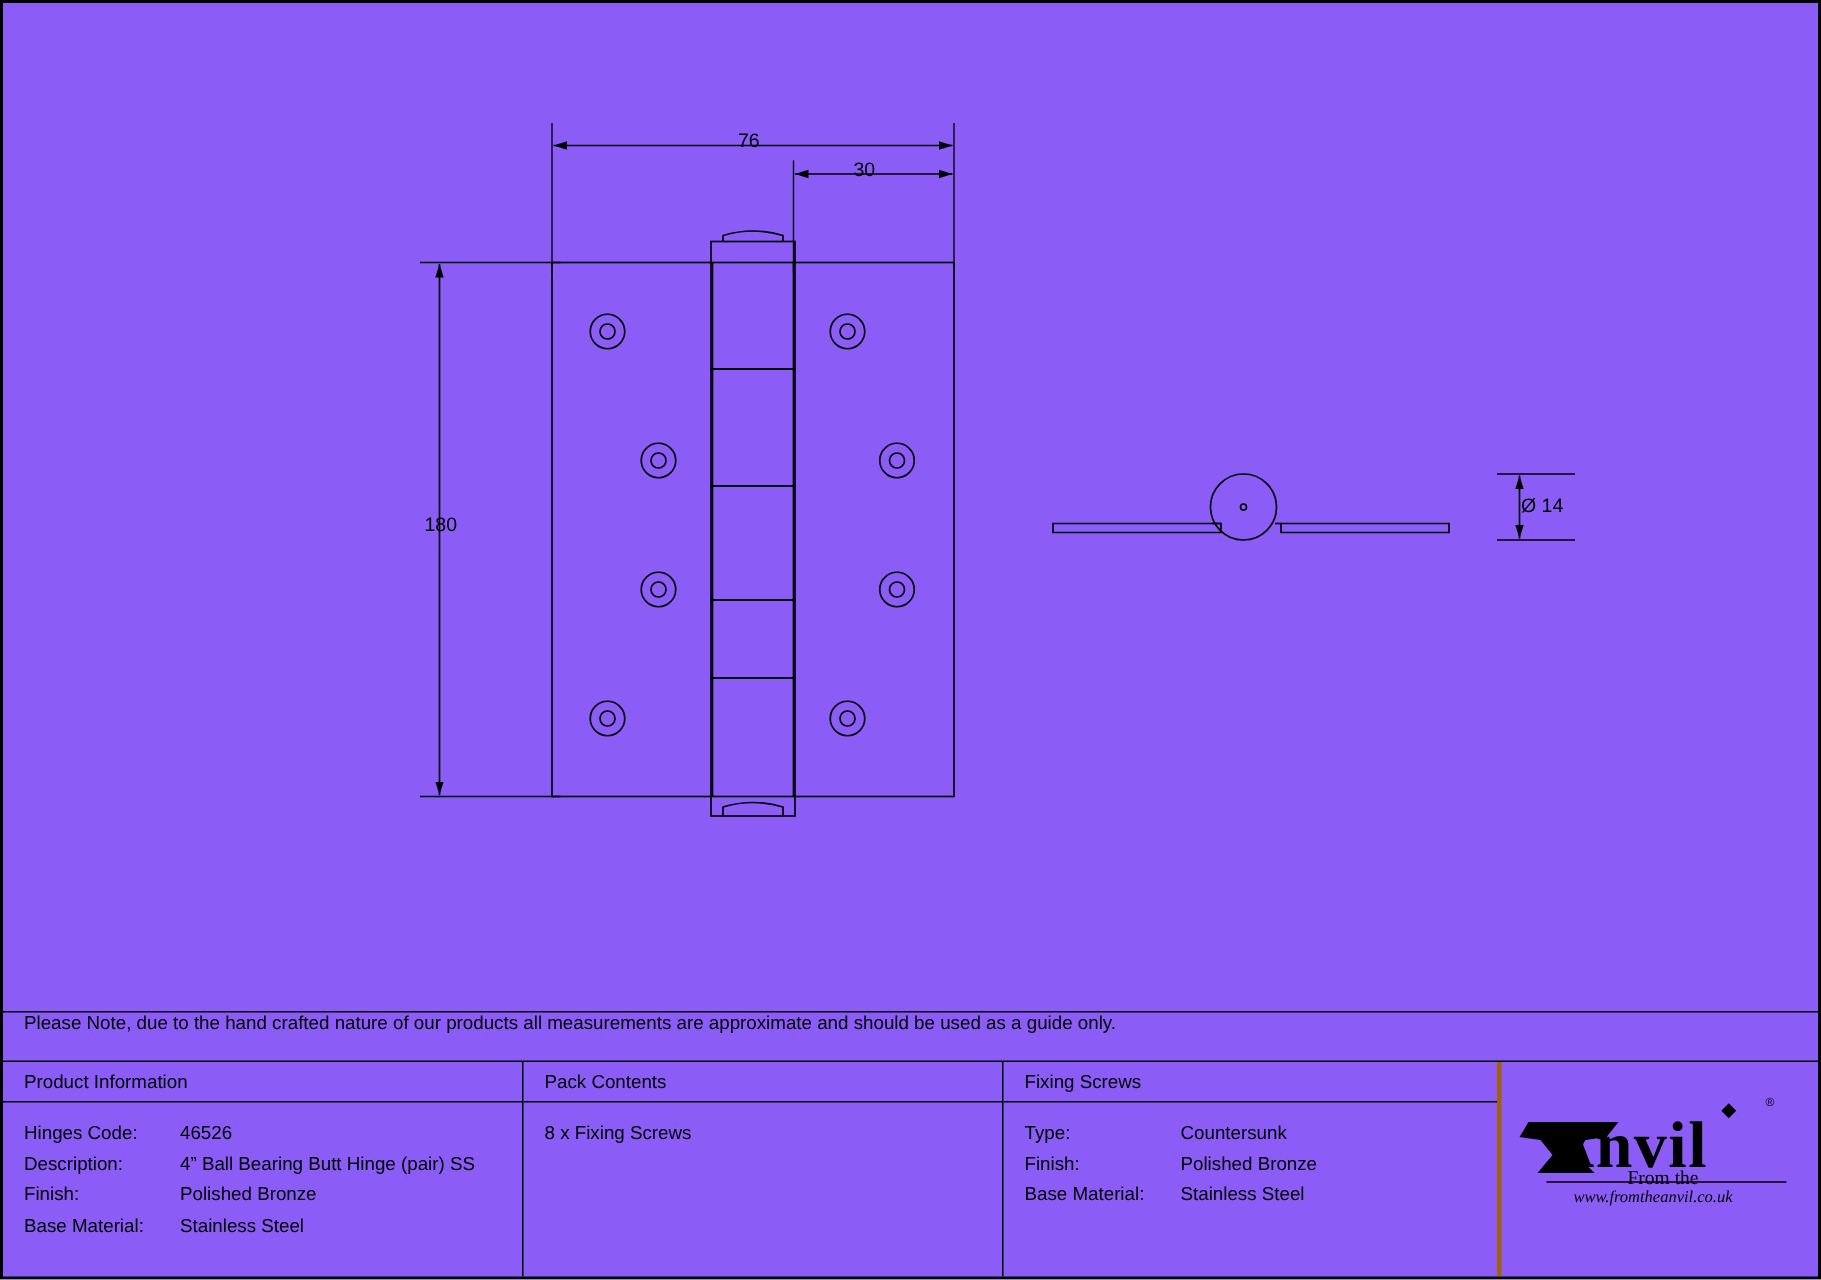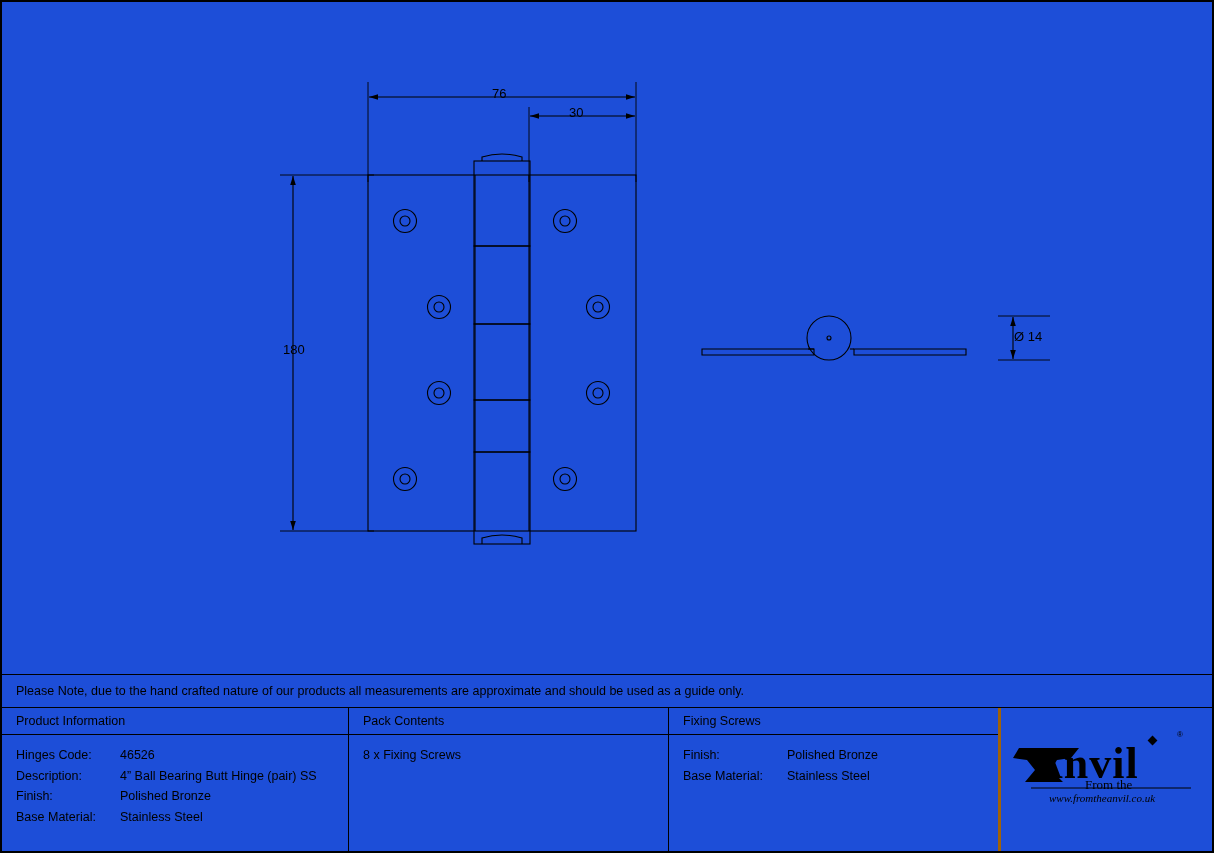--- a/index.html
+++ b/index.html
@@ -10,21 +10,21 @@
   body {
     font-family: "Liberation Sans", sans-serif;
     color: #000000;
   }
   #page {
     position: relative;
     width: 1214px;
     height: 853px;
     box-sizing: border-box;
     border: 2px solid #000;
-    background: #1d4ed8;
+    background: #8b5cf6;
     overflow: hidden;
   }
   
   #drawing {
     position: absolute;
     left: 0; top: 0;
     width: 1210px;
     height: 672px;
   }
   .dimtext {
@@ -36,21 +36,21 @@
   
   #note-row {
     position: absolute;
     left: 0;
     top: 672px;
     width: 1210px;
     height: 33px;
     border-top: 1px solid #000;
     box-sizing: border-box;
     display: flex;
-    align-items: center;
+    align-items: flex-start;
   }
   #note-row .note-text {
     font-size: 12.5px;
     padding-left: 14px;
   }
   
   #table-row {
     position: absolute;
     left: 0;
     top: 705px;
@@ -260,20 +260,24 @@
       <div class="thead-rule"></div>
       <div class="tbody">
         <div class="plainrow">8 x Fixing Screws</div>
       </div>
     </div>
 
     <div class="tcol c3">
       <div class="thead">Fixing Screws</div>
       <div class="thead-rule"></div>
       <div class="tbody">
+        <div class="row">
+          <span class="k">Type:</span>
+          <span class="v">Countersunk</span>
+        </div>
         <div class="row">
           <span class="k">Finish:</span>
           <span class="v">Polished Bronze</span>
         </div>
         <div class="row">
           <span class="k">Base Material:</span>
           <span class="v">Stainless Steel</span>
         </div>
       </div>
     </div>

